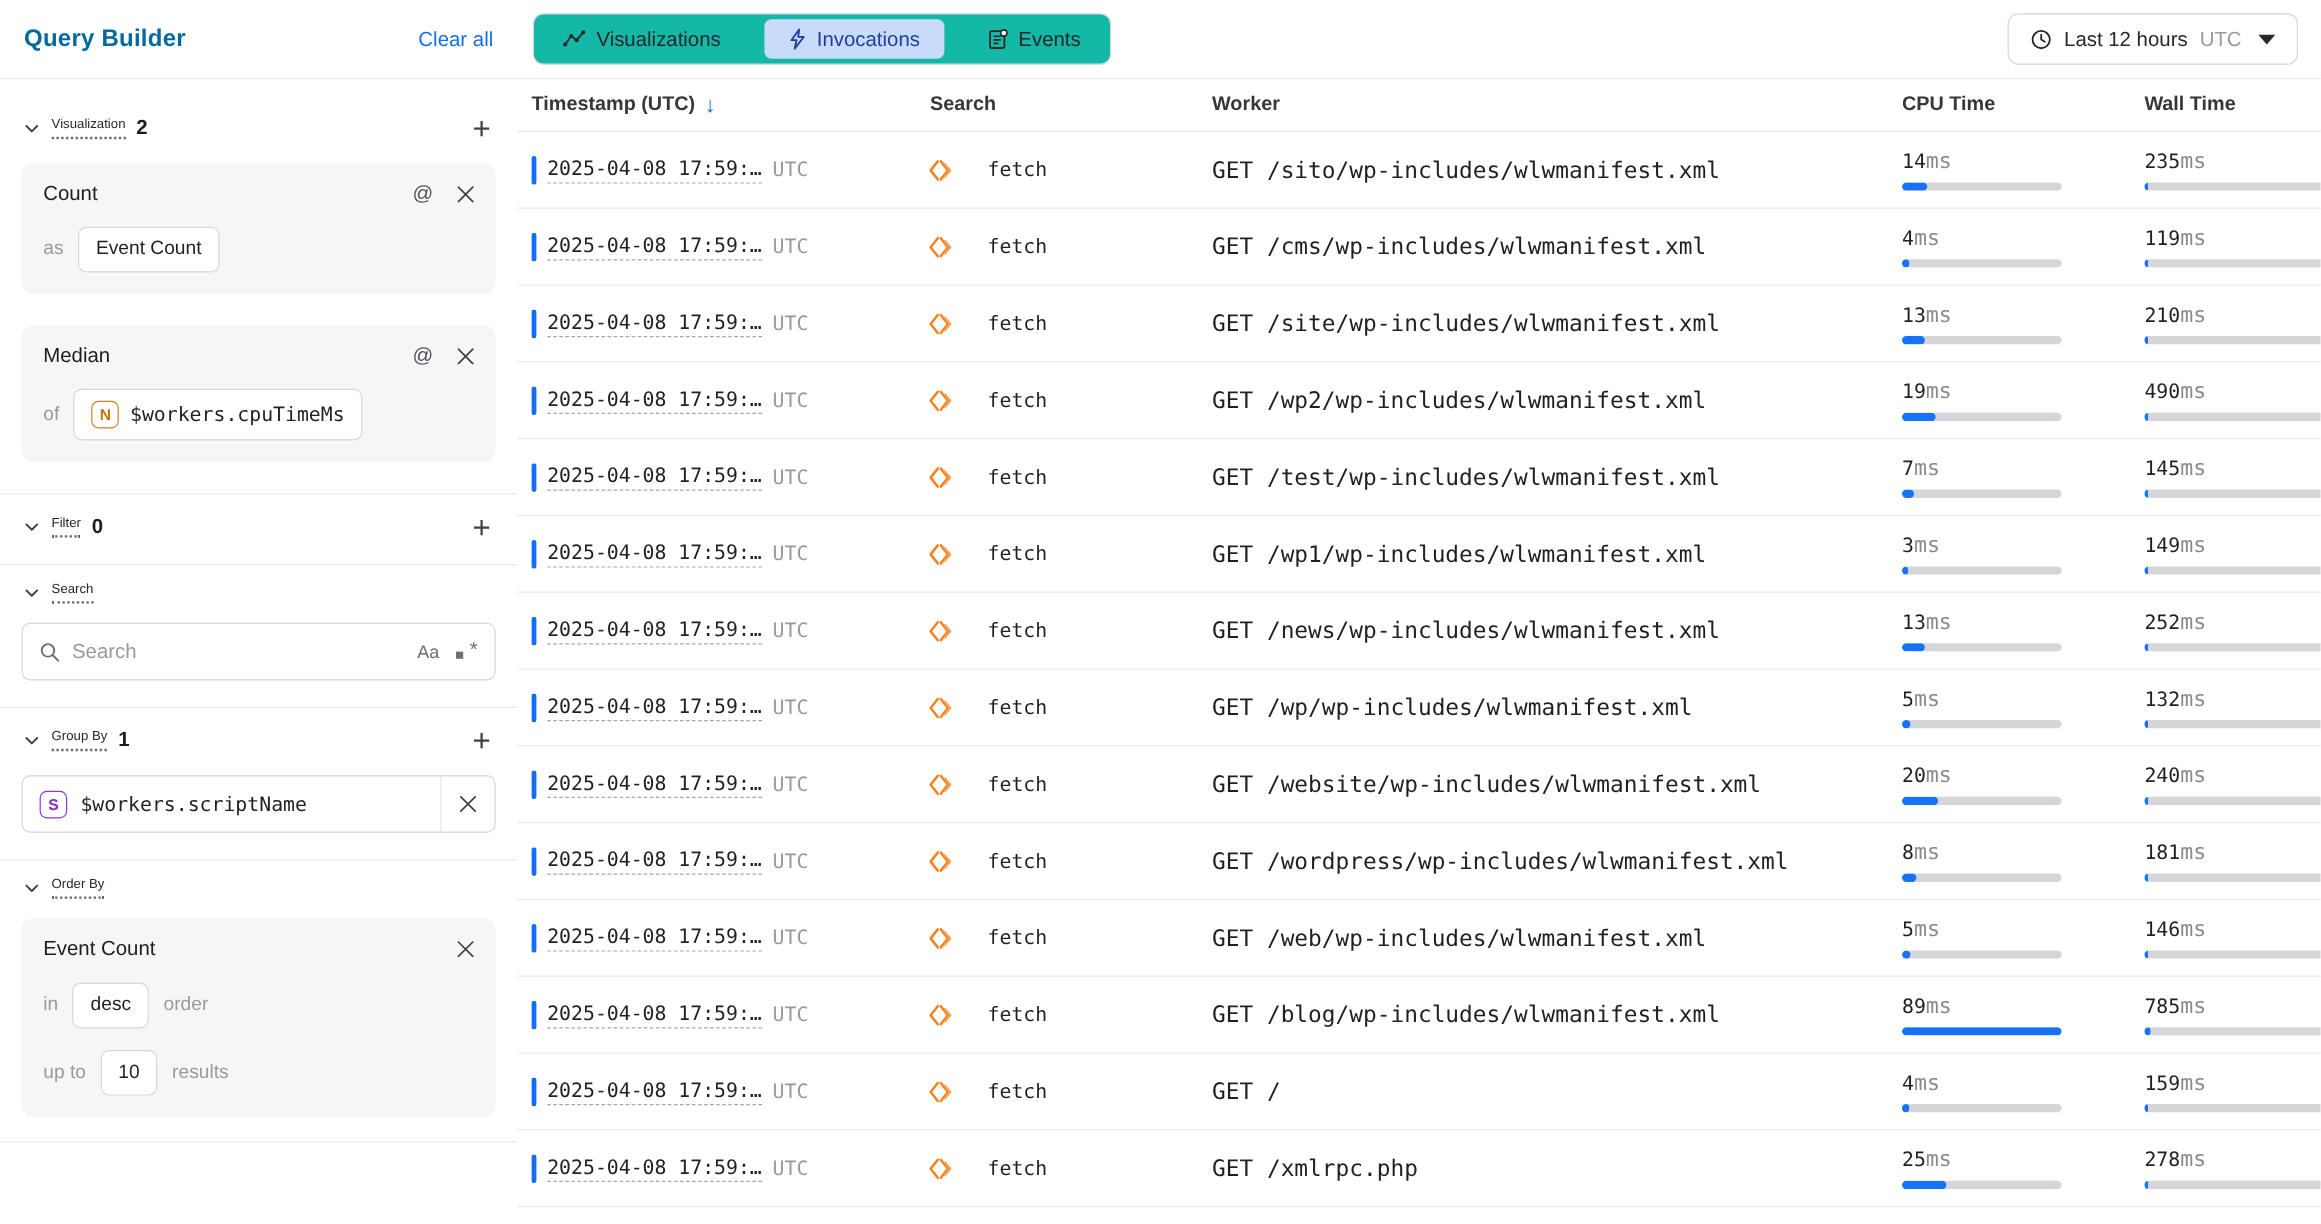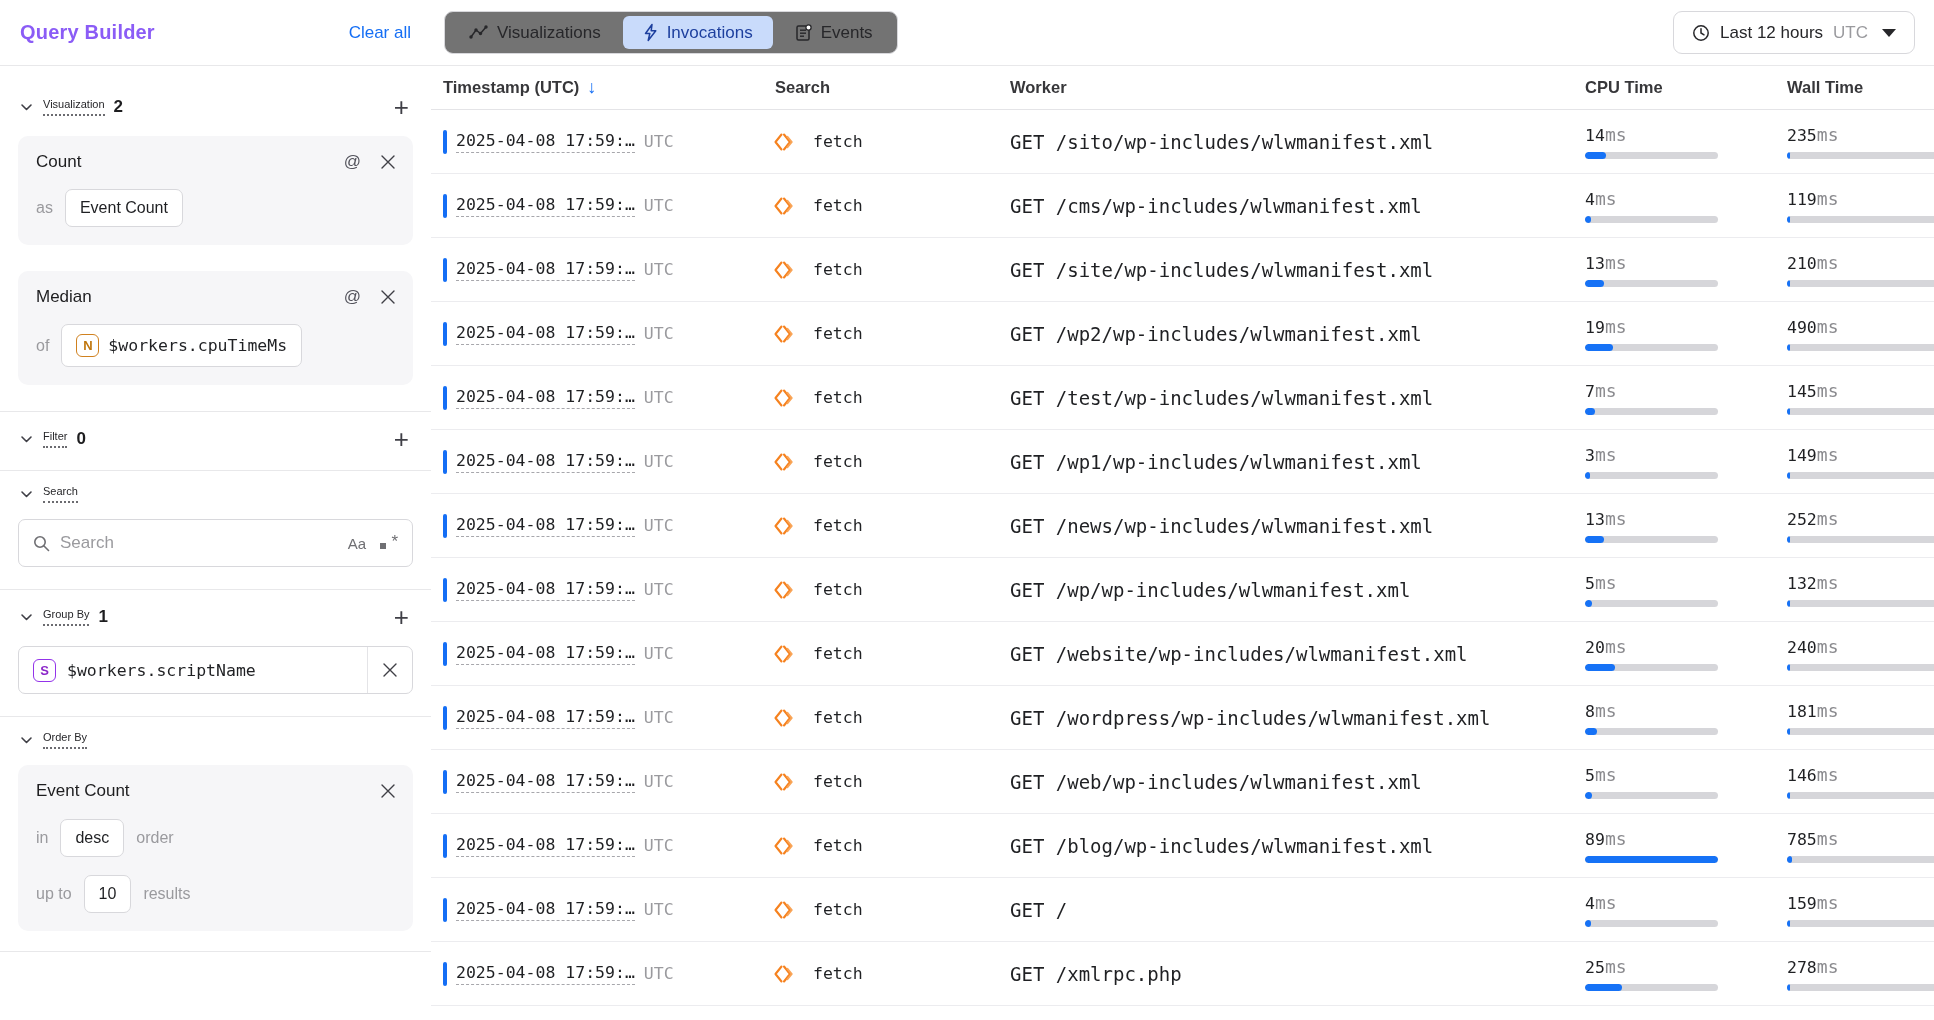--- a/index.html
+++ b/index.html
@@ -10,21 +10,21 @@
     display:flex;
   }
   .mono { font-family:"DejaVu Sans Mono", monospace; }
 
   
   .sidebar { width:431px; flex:0 0 431px; height:100%; background:#fff; }
   .sb-header {
     height:66px; display:flex; align-items:center; justify-content:space-between;
     padding:0 20px; border-bottom:1px solid #e8e8ea;
   }
-  .sb-title { font-size:20px; font-weight:bold; color:#8b5cf6; letter-spacing:.2px; }
+  .sb-title { font-size:20px; font-weight:bold; color:#0369a1; letter-spacing:.2px; }
   .clear-all { font-size:17px; color:#146ef5; cursor:pointer; background:none; border:none; font-family:inherit; }
 
   .sb-body { padding:14px 18px 0 18px; }
   .sec-head { display:flex; align-items:center; margin:14px 2px 16px 2px; }
   .chev { width:13px; height:13px; margin-right:10px; flex:0 0 auto; }
   .sec-title {
     font-size:11px; color:#27272a;
     border-bottom:2px dotted #6b6b70; padding-bottom:4px;
   }
   .sec-count { font-size:17px; font-weight:bold; color:#1d1d1f; margin-left:9px; }
@@ -80,21 +80,21 @@
   .sb-footer-hr { border:none; border-top:1px solid #e8e8ea; margin:20px -18px 0 -18px; }
 
   
   .main { flex:1; display:flex; flex-direction:column; min-width:0; }
   .topbar {
     height:66px; flex:0 0 66px; display:flex; align-items:center;
     border-bottom:1px solid #e8e8ea; padding:0 19px 0 13px;
   }
   .tabs {
     display:flex; align-items:stretch; border:1px solid #d8d8dc; border-radius:9px;
-    height:43px; padding:4px; gap:2px; background:#737373;
+    height:43px; padding:4px; gap:16px; background:#14b8a6;
   }
   .tab {
     display:flex; align-items:center; gap:9px; padding:0 20px; border:none; background:transparent;
     font-size:17px; color:#27272a; border-radius:6px; cursor:pointer; font-family:inherit;
   }
   .tab.active { background:#c9dbfb; color:#1d3f9e; }
   .tab svg { flex:0 0 auto; }
   .timebtn {
     margin-left:auto; display:flex; align-items:center; gap:10px;
     border:1px solid #d8d8dc; border-radius:9px; background:#fff; height:43px; padding:0 18px;
@@ -110,21 +110,21 @@
   .th { padding-left:12px; display:flex; align-items:center; gap:8px; }
   .th.sortable { cursor:pointer; }
   .sort-arrow { color:#146ef5; font-size:18px; font-weight:bold; }
 
   .trow { height:64px; border-bottom:1px solid #ececef; cursor:pointer; }
   .cell { display:flex; align-items:center; min-width:0; overflow:hidden; }
   .c-ts { padding-left:12px; }
   .rowbar { width:4px; height:24px; border-radius:2px; background:#146ef5; margin-right:9px; flex:0 0 auto; }
   .ts-text { font-size:16.5px; color:#1f2023; border-bottom:1.5px dashed #a7a7ac; padding-bottom:2px; white-space:nowrap; }
   .ts-tz { font-size:16.5px; color:#9a9a9e; margin-left:9px; }
-  .c-origin { padding-left:10px; gap:18px;text-align:right; }
+  .c-origin { padding-left:10px; gap:28px;text-align:right; }
   .c-origin .oname { font-size:16.5px; color:#1f2023; }
   .c-worker { font-size:19px; color:#1f2023; white-space:nowrap; }
   .metric { display:block; padding-left:12px; }
   .metric .num { font-size:16.5px; color:#1f2023; }
   .metric .unit { font-size:18px; color:#8a8a8e; }
   .bar { width:133px; height:7px; border-radius:4px; background:#d6d6da; margin-top:7px; overflow:hidden; }
   .bar.wall { width:210px; }
   .bar i { display:block; height:100%; background:#1672f6; border-radius:4px; }
 </style>
 </head>

